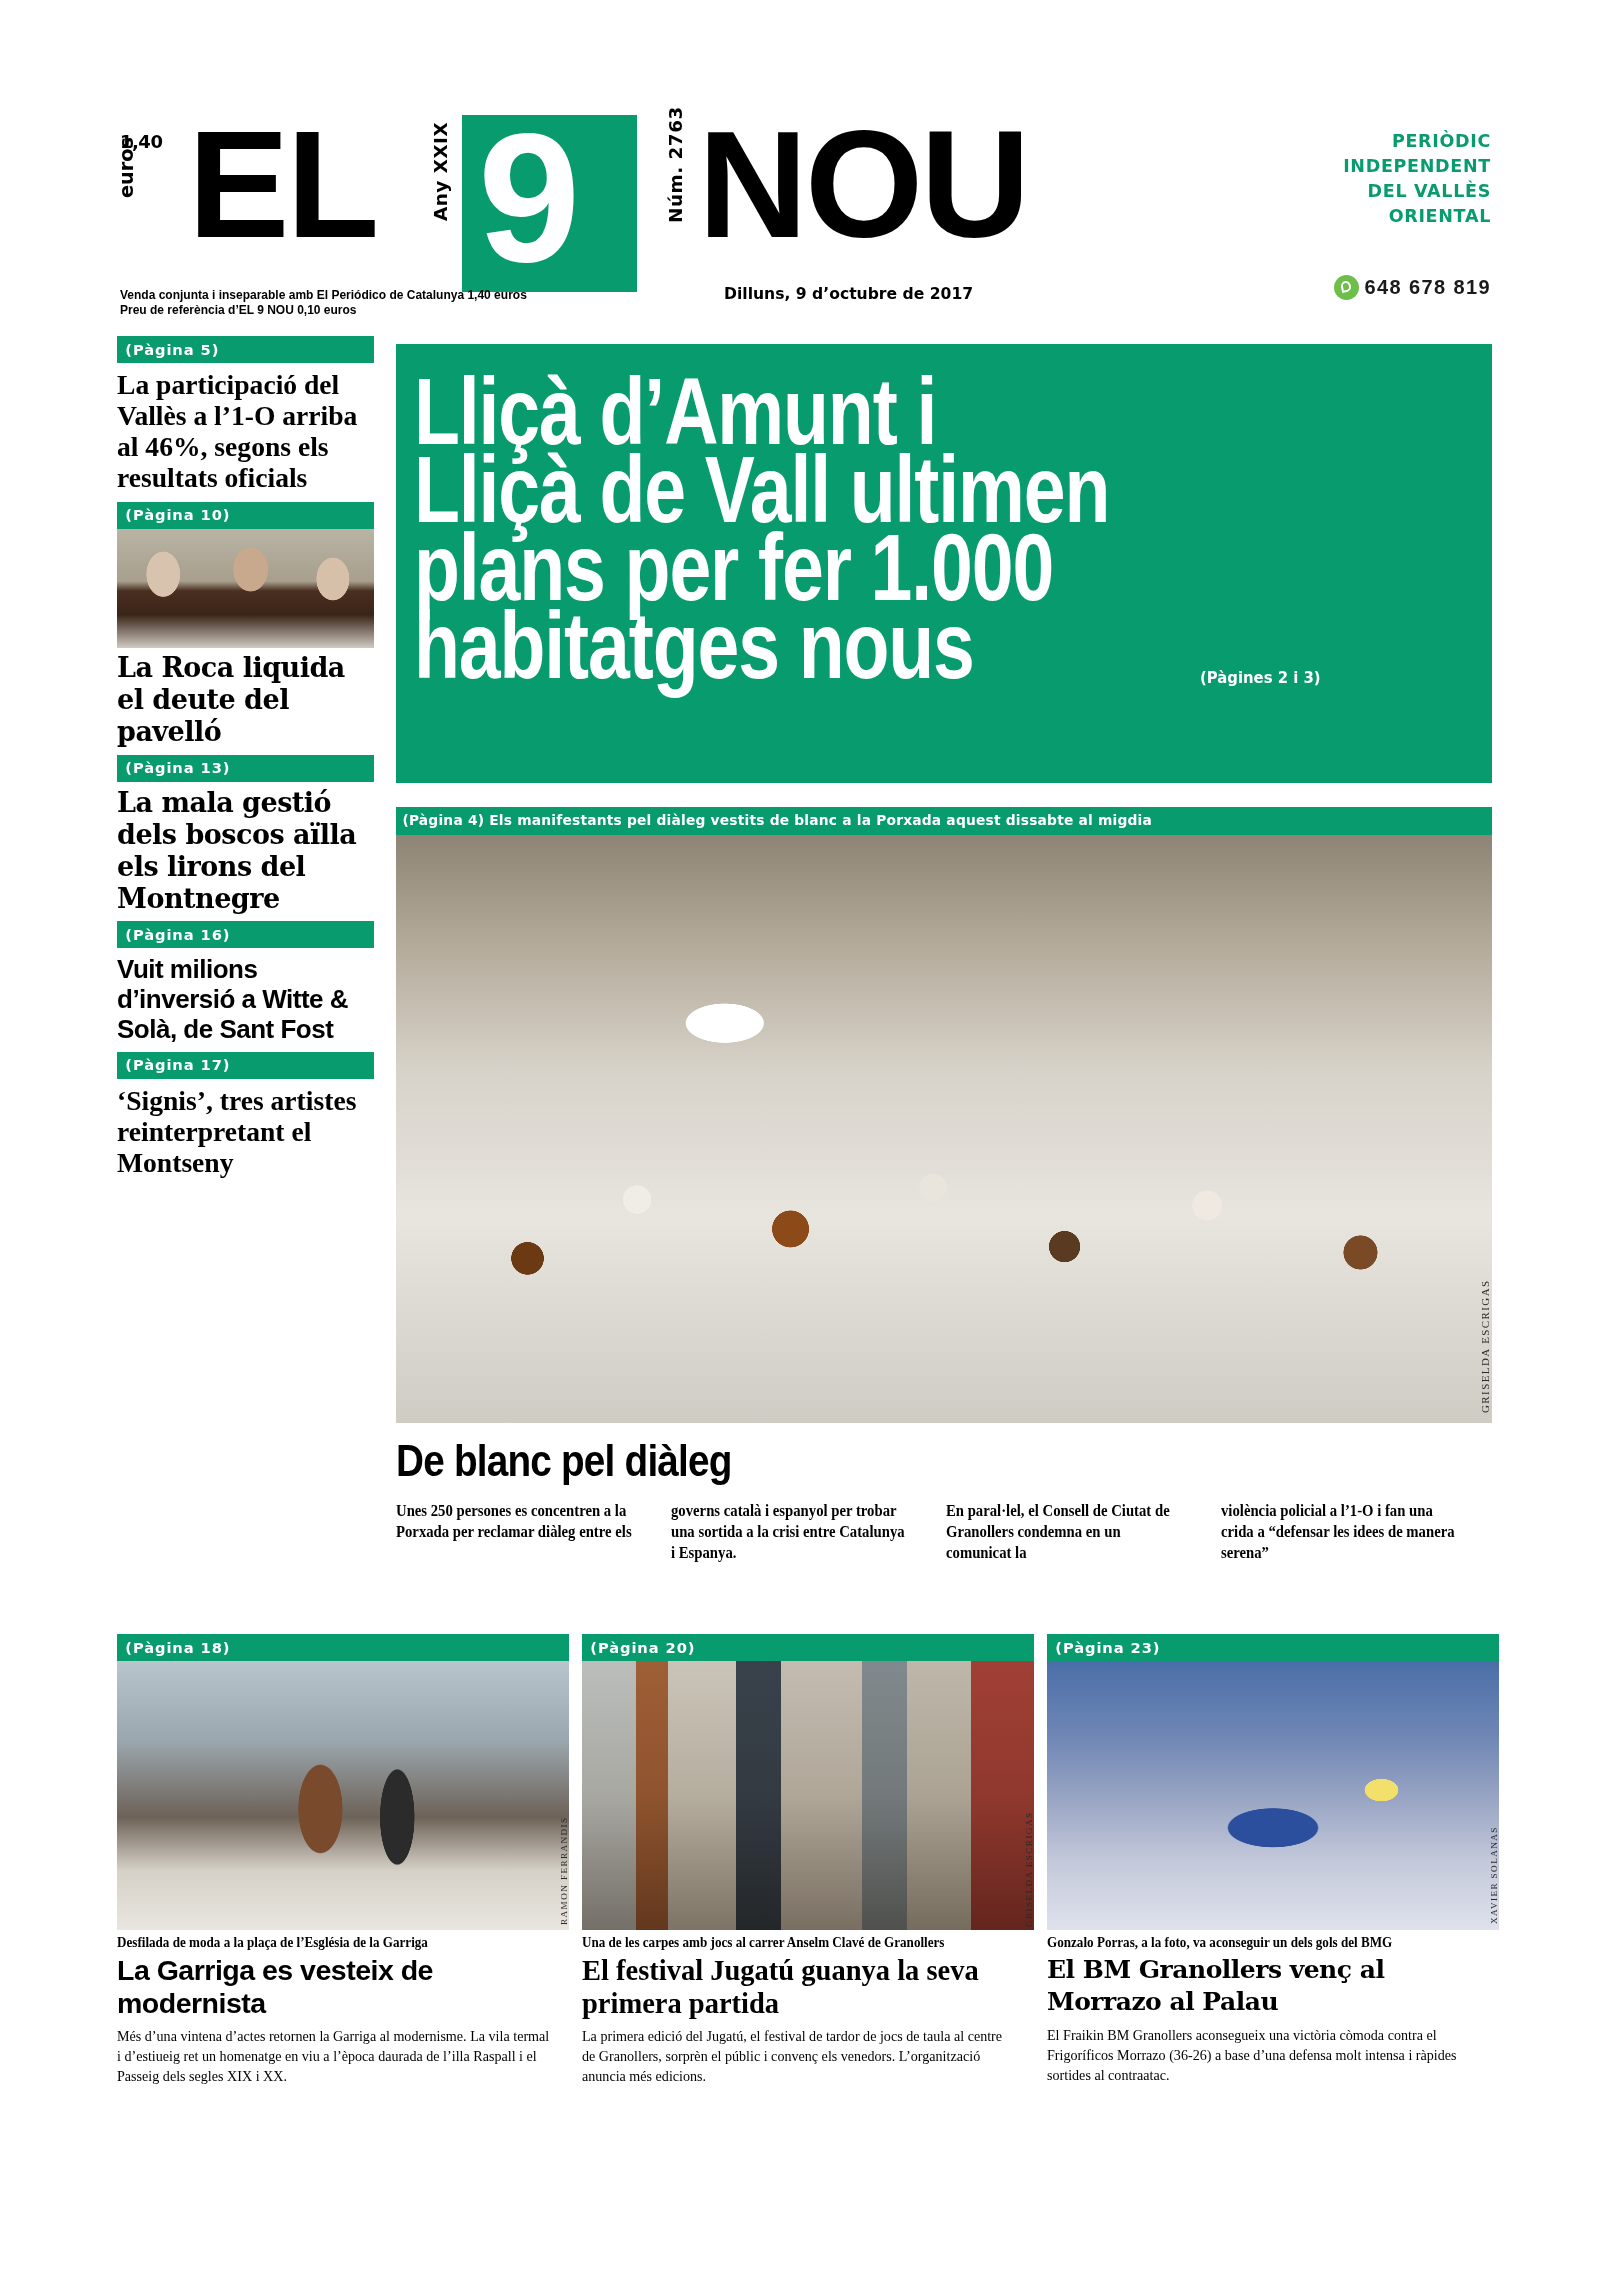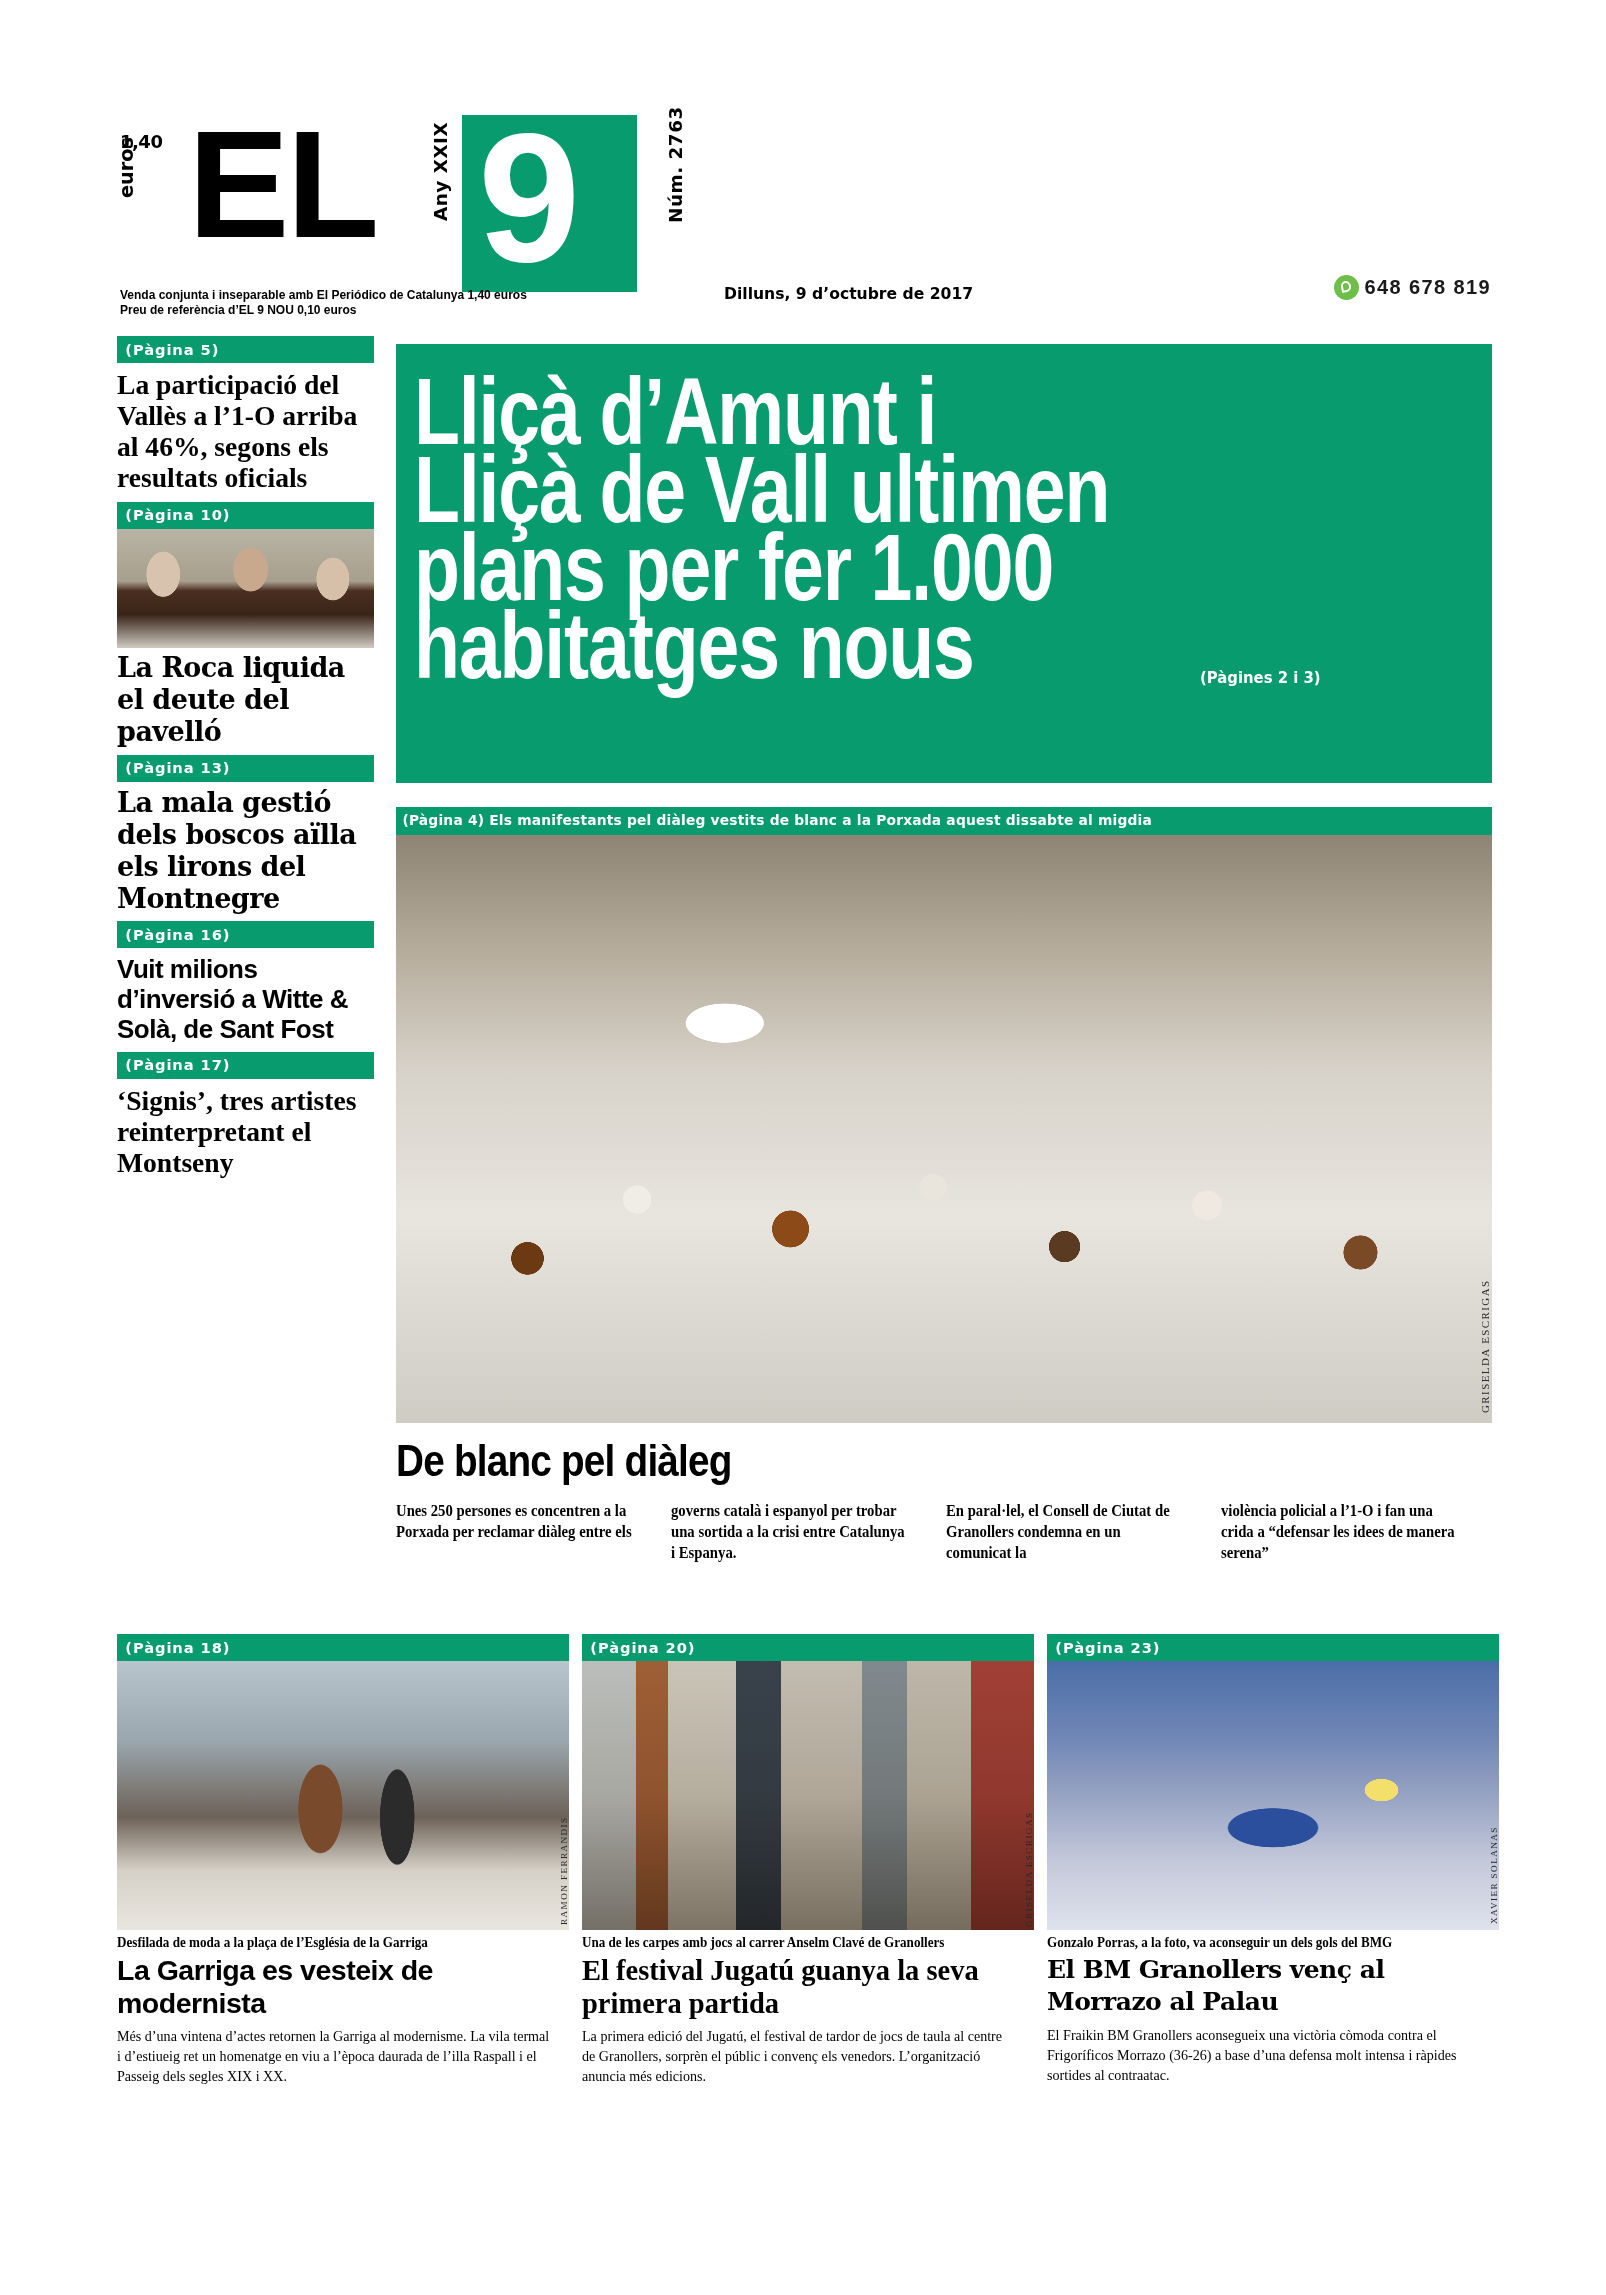--- a/index.html
+++ b/index.html
@@ -197,25 +197,32 @@
 <div id="page">
 
   <div id="masthead">
     <div class="mh-price">1,40</div>
     <div class="mh-euros">euros</div>
     <div class="mh-el">EL</div>
     <div class="mh-any">Any XXIX</div>
     <div class="mh-ninebox"></div>
     <div class="mh-nine">9</div>
     <div class="mh-num">Núm. 2763</div>
+    <div class="mh-nou">NOU</div>
     <div class="mh-sub">
       <div>Venda conjunta i inseparable amb El Periódico de Catalunya 1,40 euros</div>
       <div>Preu de referència d’EL 9 NOU 0,10 euros</div>
     </div>
     <div class="mh-date">Dilluns, 9 d’octubre de 2017</div>
+    <div class="mh-tag">
+      <div>PERIÒDIC</div>
+      <div>INDEPENDENT</div>
+      <div>DEL VALLÈS</div>
+      <div>ORIENTAL</div>
+    </div>
     <div class="mh-wa">
       <span class="wa-circle"></span>
       <span class="wa-num">648 678 819</span>
     </div>
   </div>
 
   <div id="sidebar">
 
     <div>
       <div class="pagbar">(Pàgina 5)</div>

